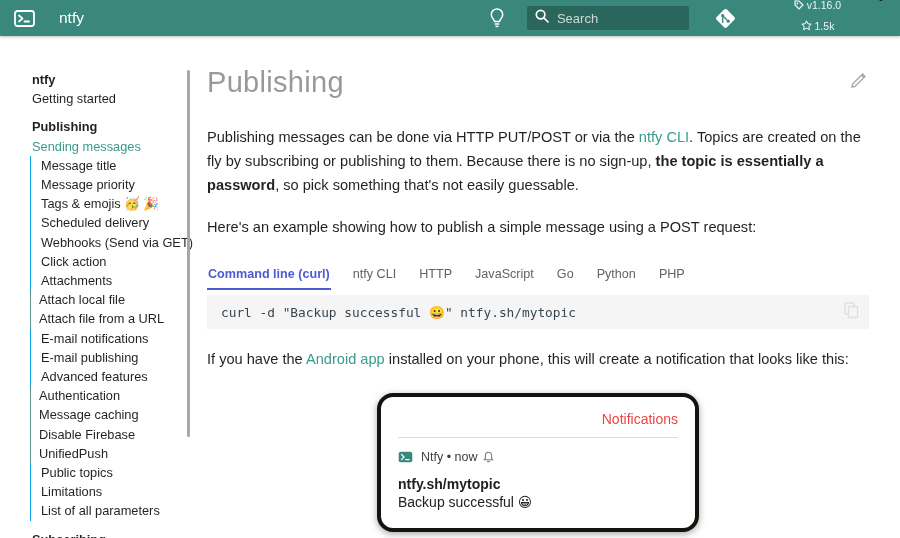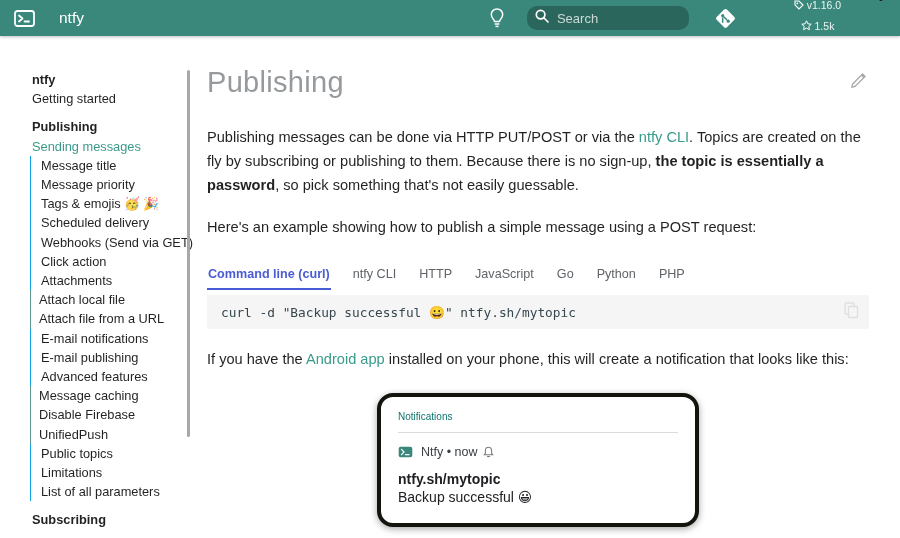--- a/index.html
+++ b/index.html
@@ -7,21 +7,21 @@
     font-family:"Liberation Sans","DejaVu Sans",sans-serif; color:rgba(0,0,0,.87); }
 
   
   .header { position:absolute; left:0; top:0; width:900px; height:36px; background:#3a887b;
     display:flex; align-items:center; padding:0 12px 0 14px; color:#fff;
     box-shadow:0 1px 3px rgba(0,0,0,.25); z-index:10; }
   .logo-badge { width:21px; height:17px; display:flex; align-items:center; }
   .app-title { margin-left:24px; font-size:15.5px; color:#fff; }
   .header-right { margin-left:auto; display:flex; align-items:center; }
   .bulb-btn { width:20px; height:20px; margin-right:18px; cursor:pointer; display:flex; align-items:center; }
-  .searchbox { width:162px; height:24px; background:rgba(0,0,0,.25); border-radius:10px;
+  .searchbox { width:162px; height:24px; background:rgba(0,0,0,.25); border-radius:2px;
     display:flex; align-items:center; padding:0 8px; margin-right:24px; }
   .searchbox input { background:transparent; border:none; outline:none; color:#fff;
     font-size:13px; width:110px; margin-left:8px; font-family:inherit; }
   .searchbox input::placeholder { color:rgba(255,255,255,.75); }
   .repo { display:flex; align-items:center; cursor:pointer; }
   .repo-icon { width:25px; height:25px; margin-right:9px; }
   .repo-name { font-size:18px; line-height:14px; color:#0f172a; }
   .repo-stats { display:flex; align-items:center; gap:9px; font-size:10.5px; color:rgba(255,255,255,.9); margin-top:1px;flex-direction:column; }
   .stat { display:flex; align-items:center; gap:3px; }
   .stat svg { display:block; }
@@ -51,21 +51,21 @@
   .tab.active { color:#4a5cd5; font-weight:700; border-bottom-color:#4a5cd5; }
 
   .codeblock { position:relative; margin-top:5px; background:#f5f5f5; padding:8px 14px; }
   .codeblock code { font-family:"DejaVu Sans Mono","Liberation Mono",monospace; font-size:12.8px; color:#37474f; }
   .copy-btn { position:absolute; right:10px; top:7px; width:15px; height:17px; cursor:pointer; }
 
   figure { margin-top:22px; text-align:center; }
   .phone-card { display:inline-block; width:322px; text-align:left; background:#fff;
     border:4px solid #14140f; border-radius:16px; padding:11px 17px 18px;
     box-shadow:0 2px 7px rgba(0,0,0,.35); }
-  .notif-header { font-size:10px; color:#0f766e; padding:3px 0 10px; border-bottom:1px solid #dadce0; }
+  .notif-header { font-size:14px; color:#ef4444; padding:3px 0 10px; border-bottom:1px solid #dadce0;text-align:right; }
   .app-row { margin-top:12px; display:flex; align-items:center; font-size:12.5px; color:#3c4043; }
   .app-row .mini-logo { width:15px; height:12px; margin-right:8px; }
   .app-line { margin-right:6px; }
   .bell { width:11px; height:12px; }
   .notif-title { margin-top:12px; font-weight:700; font-size:14px; color:#202124; }
   .notif-body { margin-top:2px; font-size:14px; color:#202124; }
 </style>
 </head>
 <body>
 
@@ -148,20 +148,21 @@
       <div class="nav-item l2">Tags &amp; emojis 🥳 🎉</div>
       <div class="nav-item l2">Scheduled delivery</div>
       <div class="nav-item l2">Webhooks (Send via GET)</div>
       <div class="nav-item l2">Click action</div>
       <div class="nav-item l2">Attachments</div>
       <div class="nav-item l3">Attach local file</div>
       <div class="nav-item l3">Attach file from a URL</div>
       <div class="nav-item l2">E-mail notifications</div>
       <div class="nav-item l2">E-mail publishing</div>
       <div class="nav-item l2">Advanced features</div>
+      <div class="nav-item l3">Authentication</div>
       <div class="nav-item l3">Message caching</div>
       <div class="nav-item l3">Disable Firebase</div>
       <div class="nav-item l3">UnifiedPush</div>
       <div class="nav-item l2">Public topics</div>
       <div class="nav-item l2">Limitations</div>
       <div class="nav-item l2">List of all parameters</div>
       <div class="nav-item section">Subscribing</div>
     </div>
 </nav>
 <div class="side-scrollbar"></div>

